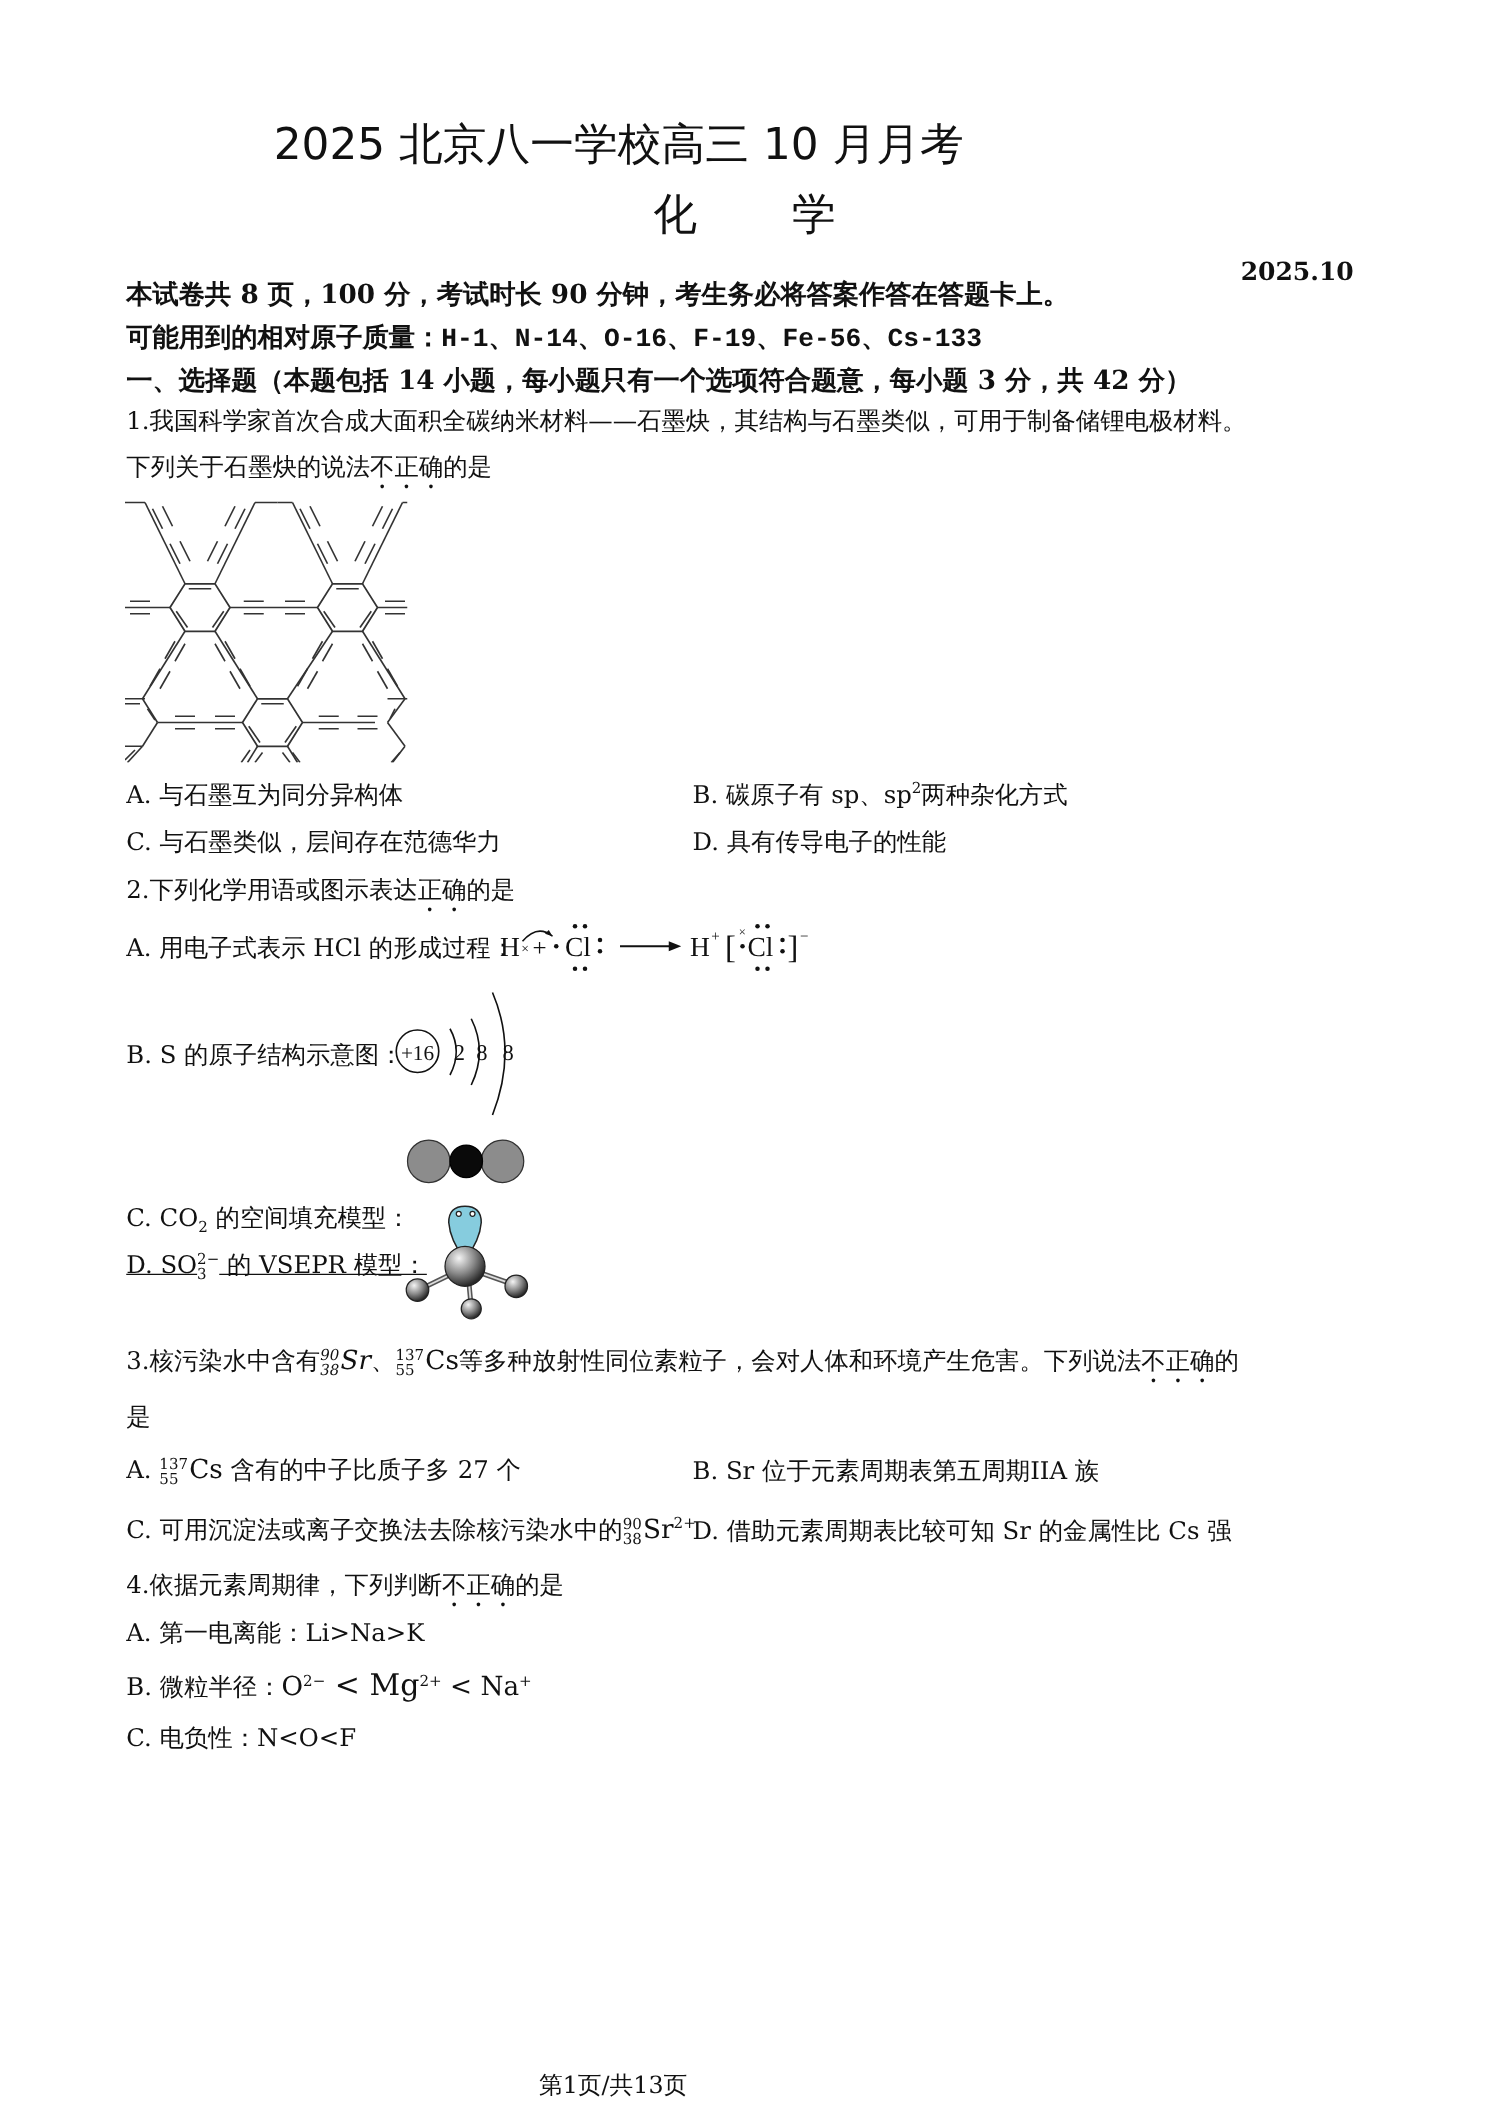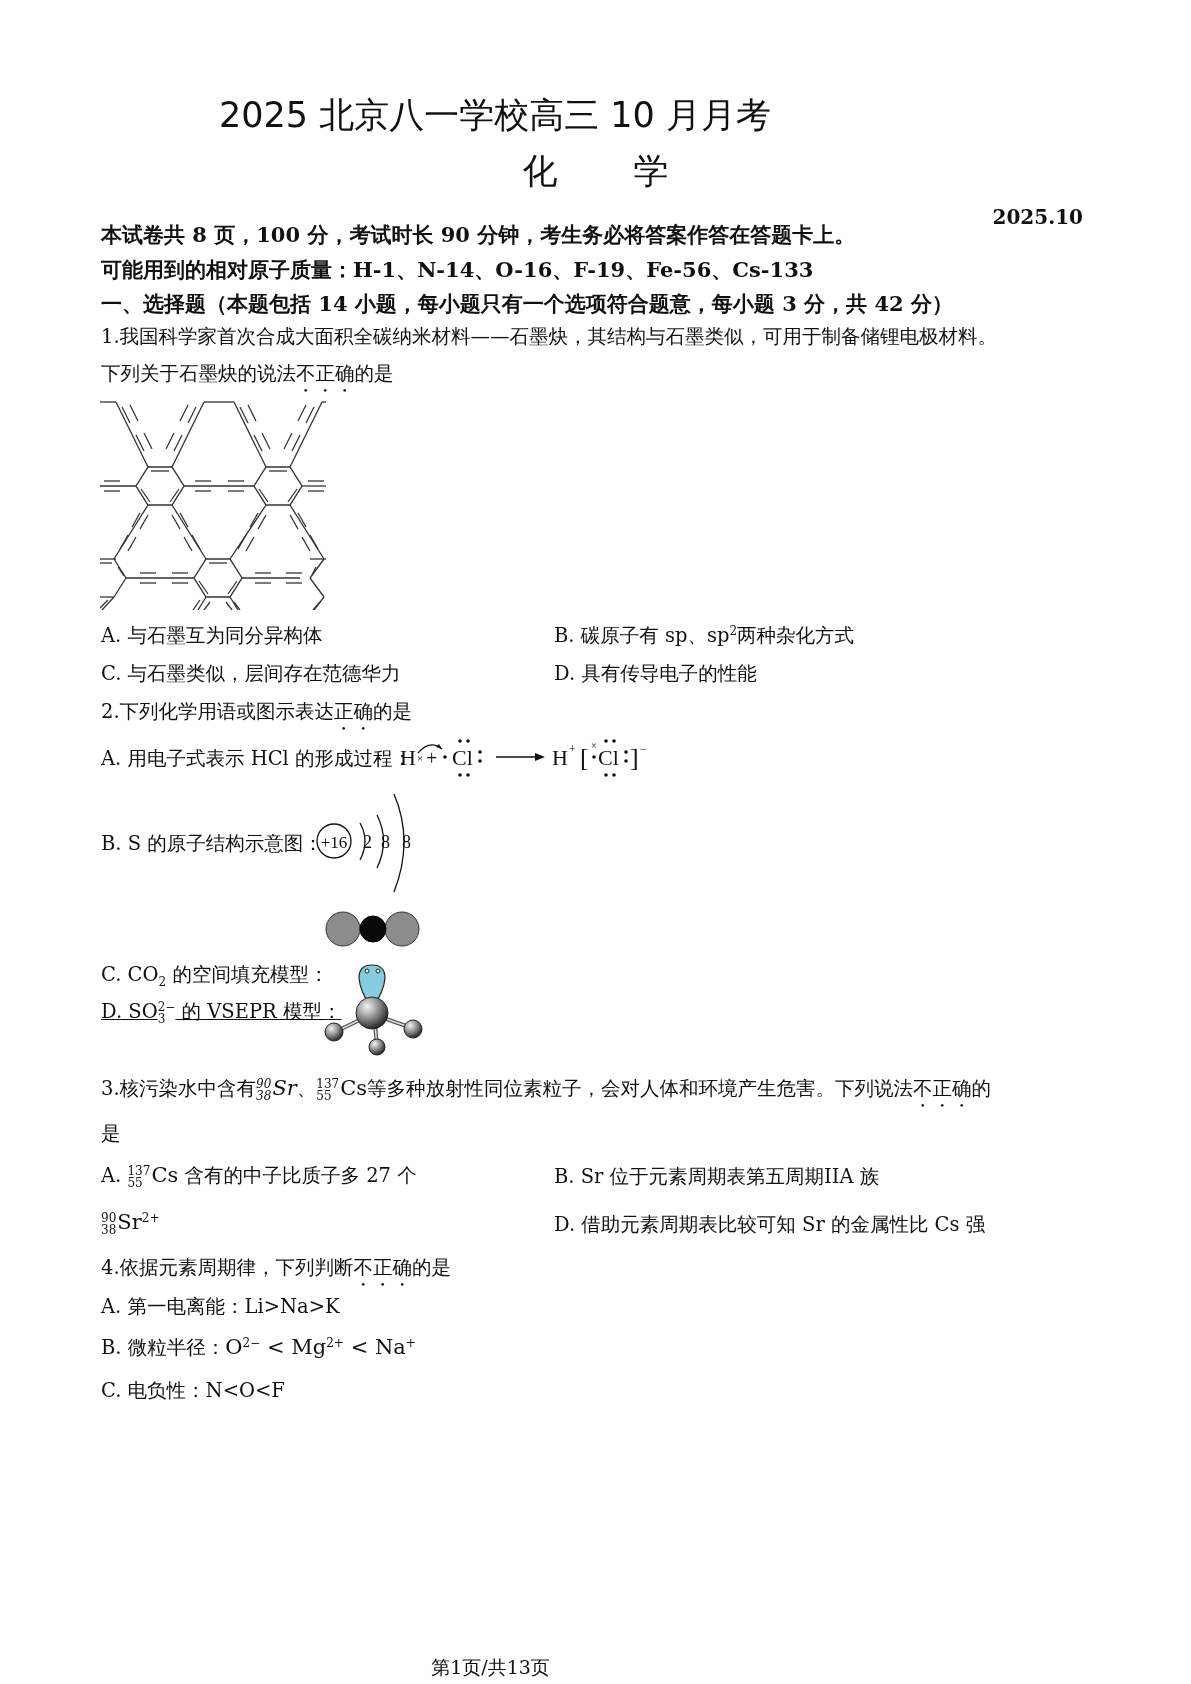--- a/index.html
+++ b/index.html
@@ -23,21 +23,21 @@
 </head>
 <body>
 
 <div class="abs title">2025 北京八一学校高三 10 月月考</div>
 <div class="abs subject">
   <span>化</span><span>学</span>
 </div>
 <div class="abs date">2025.10</div>
 
 <div class="abs bold" style="left:101px; top:221px;">本试卷共 8 页，100 分，考试时长 90 分钟，考生务必将答案作答在答题卡上。</div>
-<div class="abs bold" style="left:101px; top:256px;">可能用到的相对原子质量：H-1、N-14、O-16、F-19、Fe-56、Cs-133</div>
+<div class="abs bold" style="left:101px; top:256px;font-family:Liberation Mono, monospace;">可能用到的相对原子质量：H-1、N-14、O-16、F-19、Fe-56、Cs-133</div>
 <div class="abs bold" style="left:101px; top:290px;">一、选择题（本题包括 14 小题，每小题只有一个选项符合题意，每小题 3 分，共 42 分）</div>
 
 <div class="abs q" style="left:101px; top:323px;">
   <span>1.</span><span>我国科学家首次合成大面积全碳纳米材料——石墨炔，其结构与石墨类似，可用于制备储锂电极材料。</span>
 </div>
 <div class="abs q" style="left:101px; top:360px;">
   <span>下列关于石墨炔的说法</span><span class="emph">不正确</span><span>的是</span>
 </div>
 
 <svg style="left:100px; top:395px;" width="226" height="215" viewBox="0 0 226 215">
@@ -269,29 +269,29 @@
 <div class="abs q" style="left:101px; top:1120px;">是</div>
 
 <div class="abs q" style="left:101px; top:1162px;">
   <span>A. </span><span class="nuc">
       <span>137</span>
       <span>55</span>
     </span><span style="font-size:21px;">Cs</span><span> 含有的中子比质子多 27 个</span>
 </div>
 <div class="abs q" style="left:554px; top:1163px;">B. Sr 位于元素周期表第五周期IIA 族</div>
 <div class="abs q" style="left:101px; top:1210px;">
-  <span class="nuc">
+  <span>C. 可用沉淀法或离子交换法去除核污染水中的</span><span class="nuc">
       <span>90</span>
       <span>38</span>
     </span><span style="font-size:21px;">Sr</span><sup>2+</sup>
 </div>
 <div class="abs q" style="left:554px; top:1211px;">D. 借助元素周期表比较可知 Sr 的金属性比 Cs 强</div>
 
 <div class="abs q" style="left:101px; top:1254px;">
   <span>4.</span><span>依据元素周期律，下列判断</span><span class="emph">不正确</span><span>的是</span>
 </div>
 <div class="abs q" style="left:101px; top:1293px;">A. 第一电离能：Li&gt;Na&gt;K</div>
 <div class="abs q" style="left:101px; top:1334px;">
-  <span>B. 微粒半径：</span><span style="font-size:21px;">O</span><sup>2−</sup><span style="font-size:21px;"> &lt; Mg</span><sup>2+</sup><span style="font-size:21px;"> &lt; Na</span><sup>+</sup>
+  <span>B. 微粒半径：</span><span style="font-size:21px;">O</span><sup>2−</sup><span style="font-size:24px;"> &lt; Mg</span><sup>2+</sup><span style="font-size:21px;"> &lt; Na</span><sup>+</sup>
 </div>
 <div class="abs q" style="left:101px; top:1377px;">C. 电负性：N&lt;O&lt;F</div>
 
 <div class="abs footer">第1页/共13页</div>
 
 </body></html>

